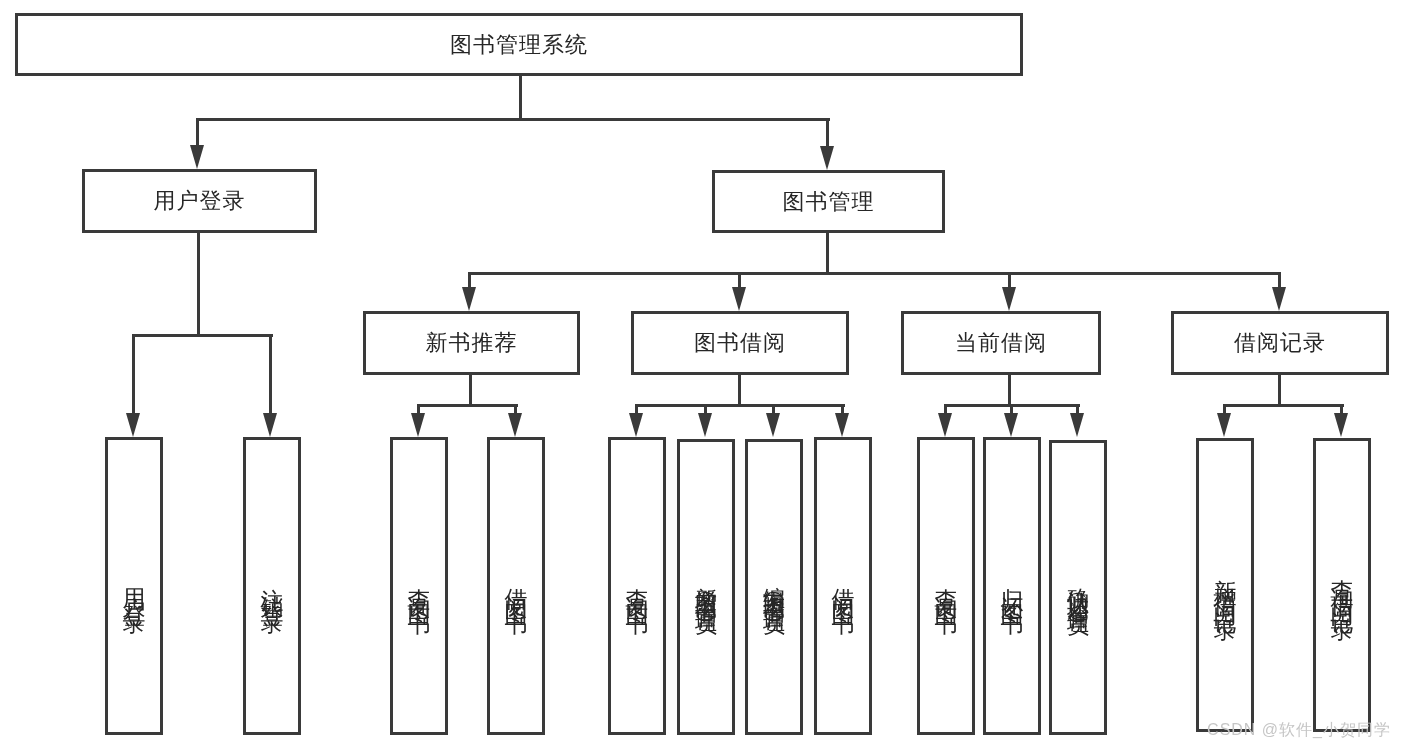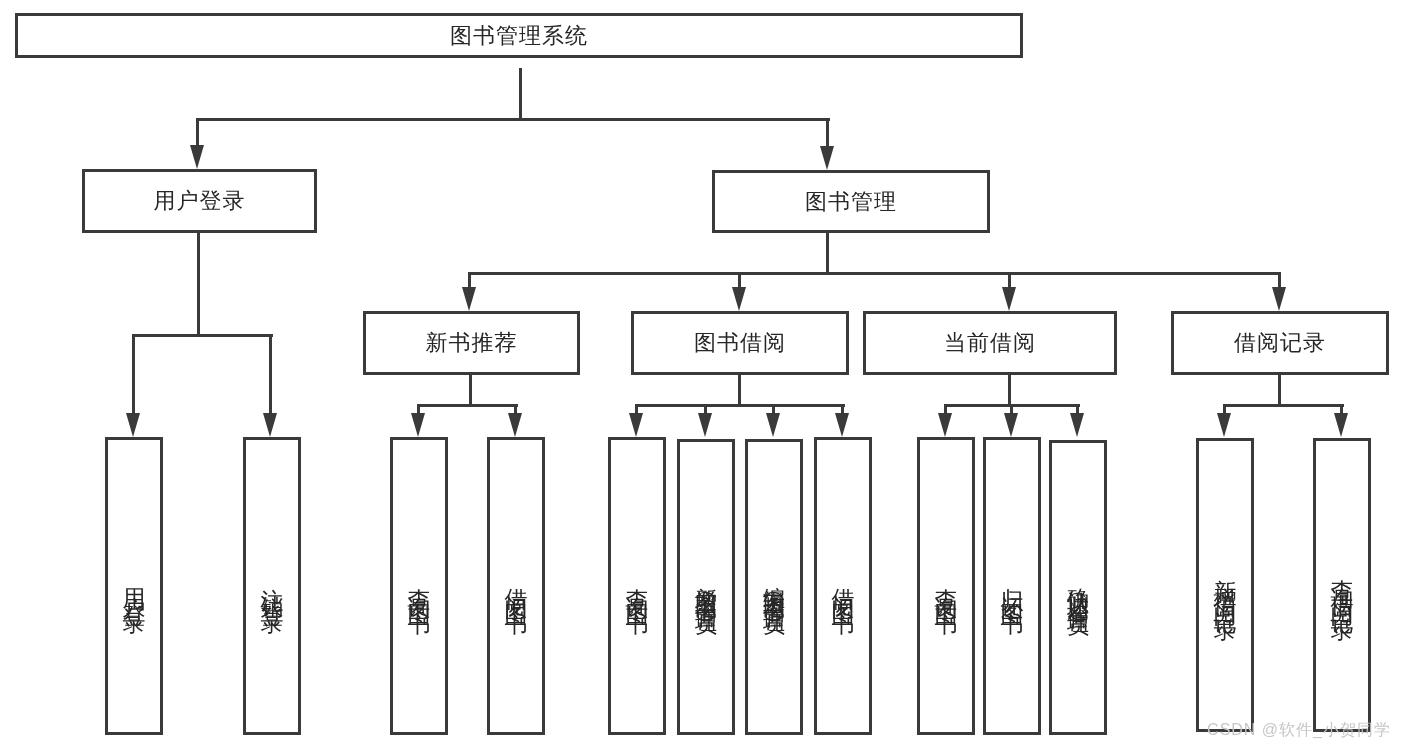--- a/index.html
+++ b/index.html
@@ -98,28 +98,28 @@
   <div class="hline" style="left:944px;top:404px;width:136px"></div>
   <div class="drop" style="left:944px;top:404px;height:9px"></div>
   <div class="drop" style="left:1010px;top:404px;height:9px"></div>
   <div class="drop" style="left:1076px;top:404px;height:9px"></div>
 
   <div class="vline" style="left:1278px;top:375px;height:31px"></div>
   <div class="hline" style="left:1223px;top:404px;width:121px"></div>
   <div class="drop" style="left:1223px;top:404px;height:9px"></div>
   <div class="drop" style="left:1340px;top:404px;height:9px"></div>
 
-  <div class="node hnode" style="left:15px;top:13px;width:1008px;height:45px">图书管理系统</div>
+  <div class="node hnode" style="left:15px;top:13px;width:1008px;height:63px">图书管理系统</div>
 
   <div class="node hnode" style="left:82px;top:169px;width:235px;height:64px">用户登录</div>
-  <div class="node hnode" style="left:712px;top:170px;width:278px;height:63px">图书管理</div>
+  <div class="node hnode" style="left:712px;top:170px;width:233px;height:63px">图书管理</div>
 
   <div class="node hnode" style="left:363px;top:311px;width:217px;height:64px">新书推荐</div>
   <div class="node hnode" style="left:631px;top:311px;width:218px;height:64px">图书借阅</div>
-  <div class="node hnode" style="left:863px;top:311px;width:254px;height:64px">当前借阅</div>
+  <div class="node hnode" style="left:901px;top:311px;width:200px;height:64px">当前借阅</div>
   <div class="node hnode" style="left:1171px;top:311px;width:218px;height:64px">借阅记录</div>
 
   <div class="node vnode" style="left:105px;top:437px;width:58px;height:298px">用户登录</div>
   <div class="node vnode" style="left:243px;top:437px;width:58px;height:298px">注销登录</div>
 
   <div class="node vnode" style="left:390px;top:437px;width:58px;height:298px">查询图书</div>
   <div class="node vnode" style="left:487px;top:437px;width:58px;height:298px">借阅图书</div>
 
   <div class="node vnode" style="left:608px;top:437px;width:58px;height:298px">查询图书</div>
   <div class="node vnode tight" style="left:677px;top:439px;width:58px;height:296px">新增图书（管理员）</div>

